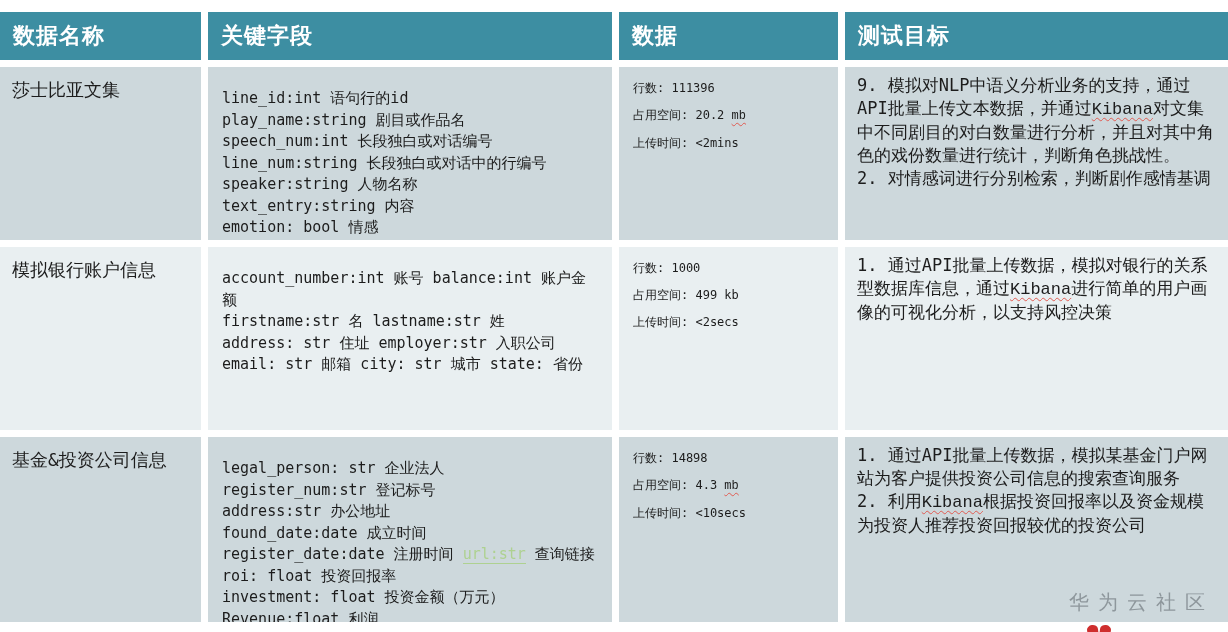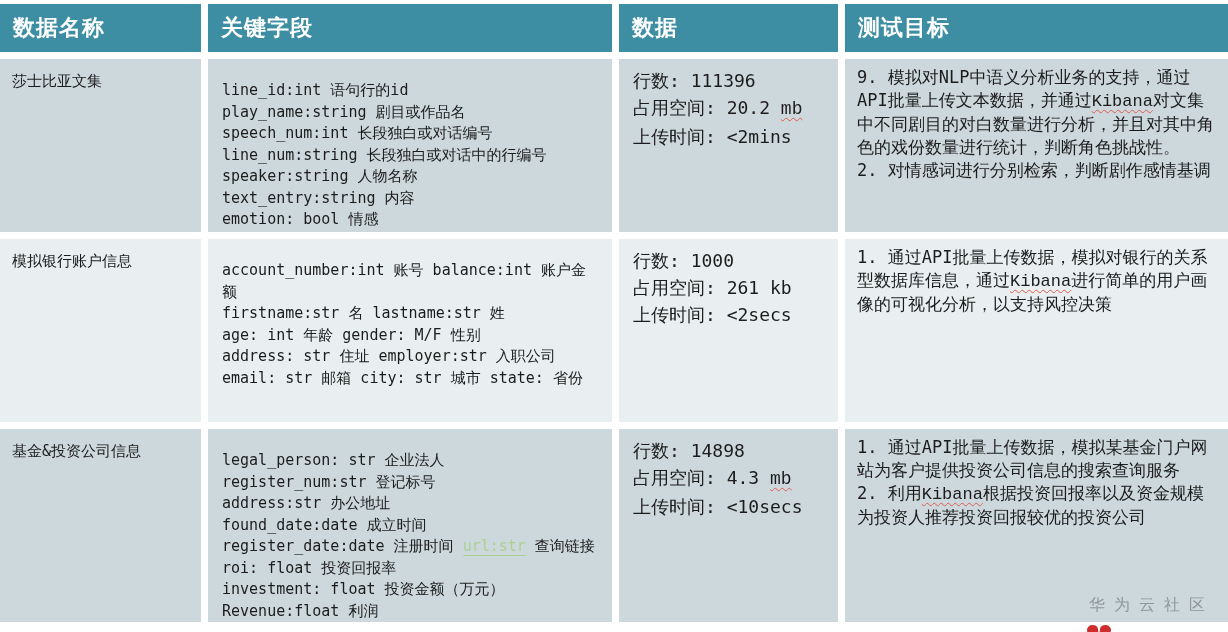--- a/index.html
+++ b/index.html
@@ -2,57 +2,57 @@
 <html style="--header_bg: #3d8ea2; --row_dark: #cdd8dc; --row_light: #e9eff1; --text: #1c1c1c; --link_green: #aed191; --misspell_red: #e05b52; --watermark_gray: #8e979c; --logo_red: #cf2e2e;"><head>
 <meta charset="utf-8">
 <style>
   html,body{margin:0;padding:0;background:#fff;}
   .canvas{
     position:relative;width:1228px;height:632px;background:#ffffff;
     overflow:hidden;font-family:"DejaVu Sans Mono","Liberation Mono",monospace;
     color:var(--text,#1c1c1c);
   }
   .grid{
-    position:absolute;left:0;top:4px;width:1228px;
+    position:absolute;left:0;top:12px;width:1228px;
     display:grid;
     grid-template-columns:201px 404px 219px 383px;
     grid-template-rows:48px 173px 183px 193px;
     gap:7px;background:#ffffff;
   }
   .th{
     background:var(--header_bg,#3d8ea2);color:#ffffff;
     display:flex;align-items:center;padding-left:13px;
     font-family:"DejaVu Sans","Liberation Sans",sans-serif;
     font-weight:bold;font-size:22px;letter-spacing:1px;
   }
   .cell{overflow:hidden;}
   .band-dark{background:var(--row_dark,#cdd8dc);}
   .band-light{background:var(--row_light,#e9eff1);}
-  .cell-name{padding:9px 10px 0 12px;font-size:15px;line-height:27px;}
+  .cell-name{padding:9px 10px 0 12px;font-size:18px;line-height:27px;}
   .cell-fields{padding:21px 12px 0 14px;font-size:15px;line-height:21.5px;}
-  .cell-data{padding:8px 0 0 14px;font-size:18px;line-height:27px;}
+  .cell-data{padding:8px 0 0 14px;font-size:12px;line-height:27px;}
   .cell-obj{padding:7px 10px 0 12px;font-size:17px;line-height:23px;}
   .para{white-space:normal;word-break:break-word;}
   .misspell{
     text-decoration-line:underline;
     text-decoration-style:wavy;
     text-decoration-color:var(--misspell_red,#e05b52);
     text-decoration-thickness:1px;
     text-underline-offset:3px;
     font-family:Liberation Mono, monospace;
   }
   .link{
     color:var(--link_green,#aed191);
     border-bottom:1px solid var(--link_green,#aed191);
     text-align:center;
   }
   .watermark{
     position:absolute;right:14px;bottom:16px;
     font-family:"DejaVu Sans","Liberation Sans",sans-serif;
-    font-size:16px;letter-spacing:9px;color:var(--watermark_gray,#8e979c);
+    font-size:20px;letter-spacing:9px;color:var(--watermark_gray,#8e979c);
   }
   .bottom-strip{
     position:absolute;left:0;bottom:0;width:1228px;height:10px;background:#ffffff;
   }
   .logo-fragment{position:absolute;left:1087px;bottom:0;width:30px;height:7px;}
   .logo-fragment i{
     position:absolute;bottom:-2px;width:11px;height:9px;
     background:var(--logo_red,#cf2e2e);
     border-radius:50% 50% 20% 20%;transform:rotate(-8deg);
   }
@@ -88,27 +88,26 @@
       <div class="cell cell-obj band-dark">
         <div class="para"><span>9. 模拟对NLP中语义分析业务的支持，通过API批量上传文本数据，并通过</span><span class="misspell">Kibana</span><span>对文集中不同剧目的对白数量进行分析，并且对其中角色的戏份数量进行统计，判断角色挑战性。</span></div>
         <div class="para"><span>2. 对情感词进行分别检索，判断剧作感情基调</span></div>
       </div>
       <div class="cell cell-name band-light">
         <div class="para"><span>模拟银行账户信息</span></div>
       </div>
       <div class="cell cell-fields band-light">
         <div class="para"><span>account_number:int 账号 balance:int 账户金额</span></div>
         <div class="para"><span>firstname:str 名 lastname:str 姓</span></div>
-        <div class="para"><span>age: int 年龄 gender: M/F 性别</span></div>
         <div class="para"><span>address: str 住址 employer:str 入职公司</span></div>
         <div class="para"><span>email: str 邮箱 city: str 城市 state: 省份</span></div>
       </div>
       <div class="cell cell-data band-light">
         <div class="para"><span>行数: 1000</span></div>
-        <div class="para"><span>占用空间: 261 kb</span></div>
+        <div class="para"><span>占用空间: 499 kb</span></div>
         <div class="para"><span>上传时间: &lt;2secs</span></div>
       </div>
       <div class="cell cell-obj band-light">
         <div class="para"><span>1. 通过API批量上传数据，模拟对银行的关系型数据库信息，通过</span><span class="misspell">Kibana</span><span>进行简单的用户画像的可视化分析，以支持风控决策</span></div>
       </div>
       <div class="cell cell-name band-dark">
         <div class="para"><span>基金&amp;投资公司信息</span></div>
       </div>
       <div class="cell cell-fields band-dark">
         <div class="para"><span>legal_person: str 企业法人</span></div>

